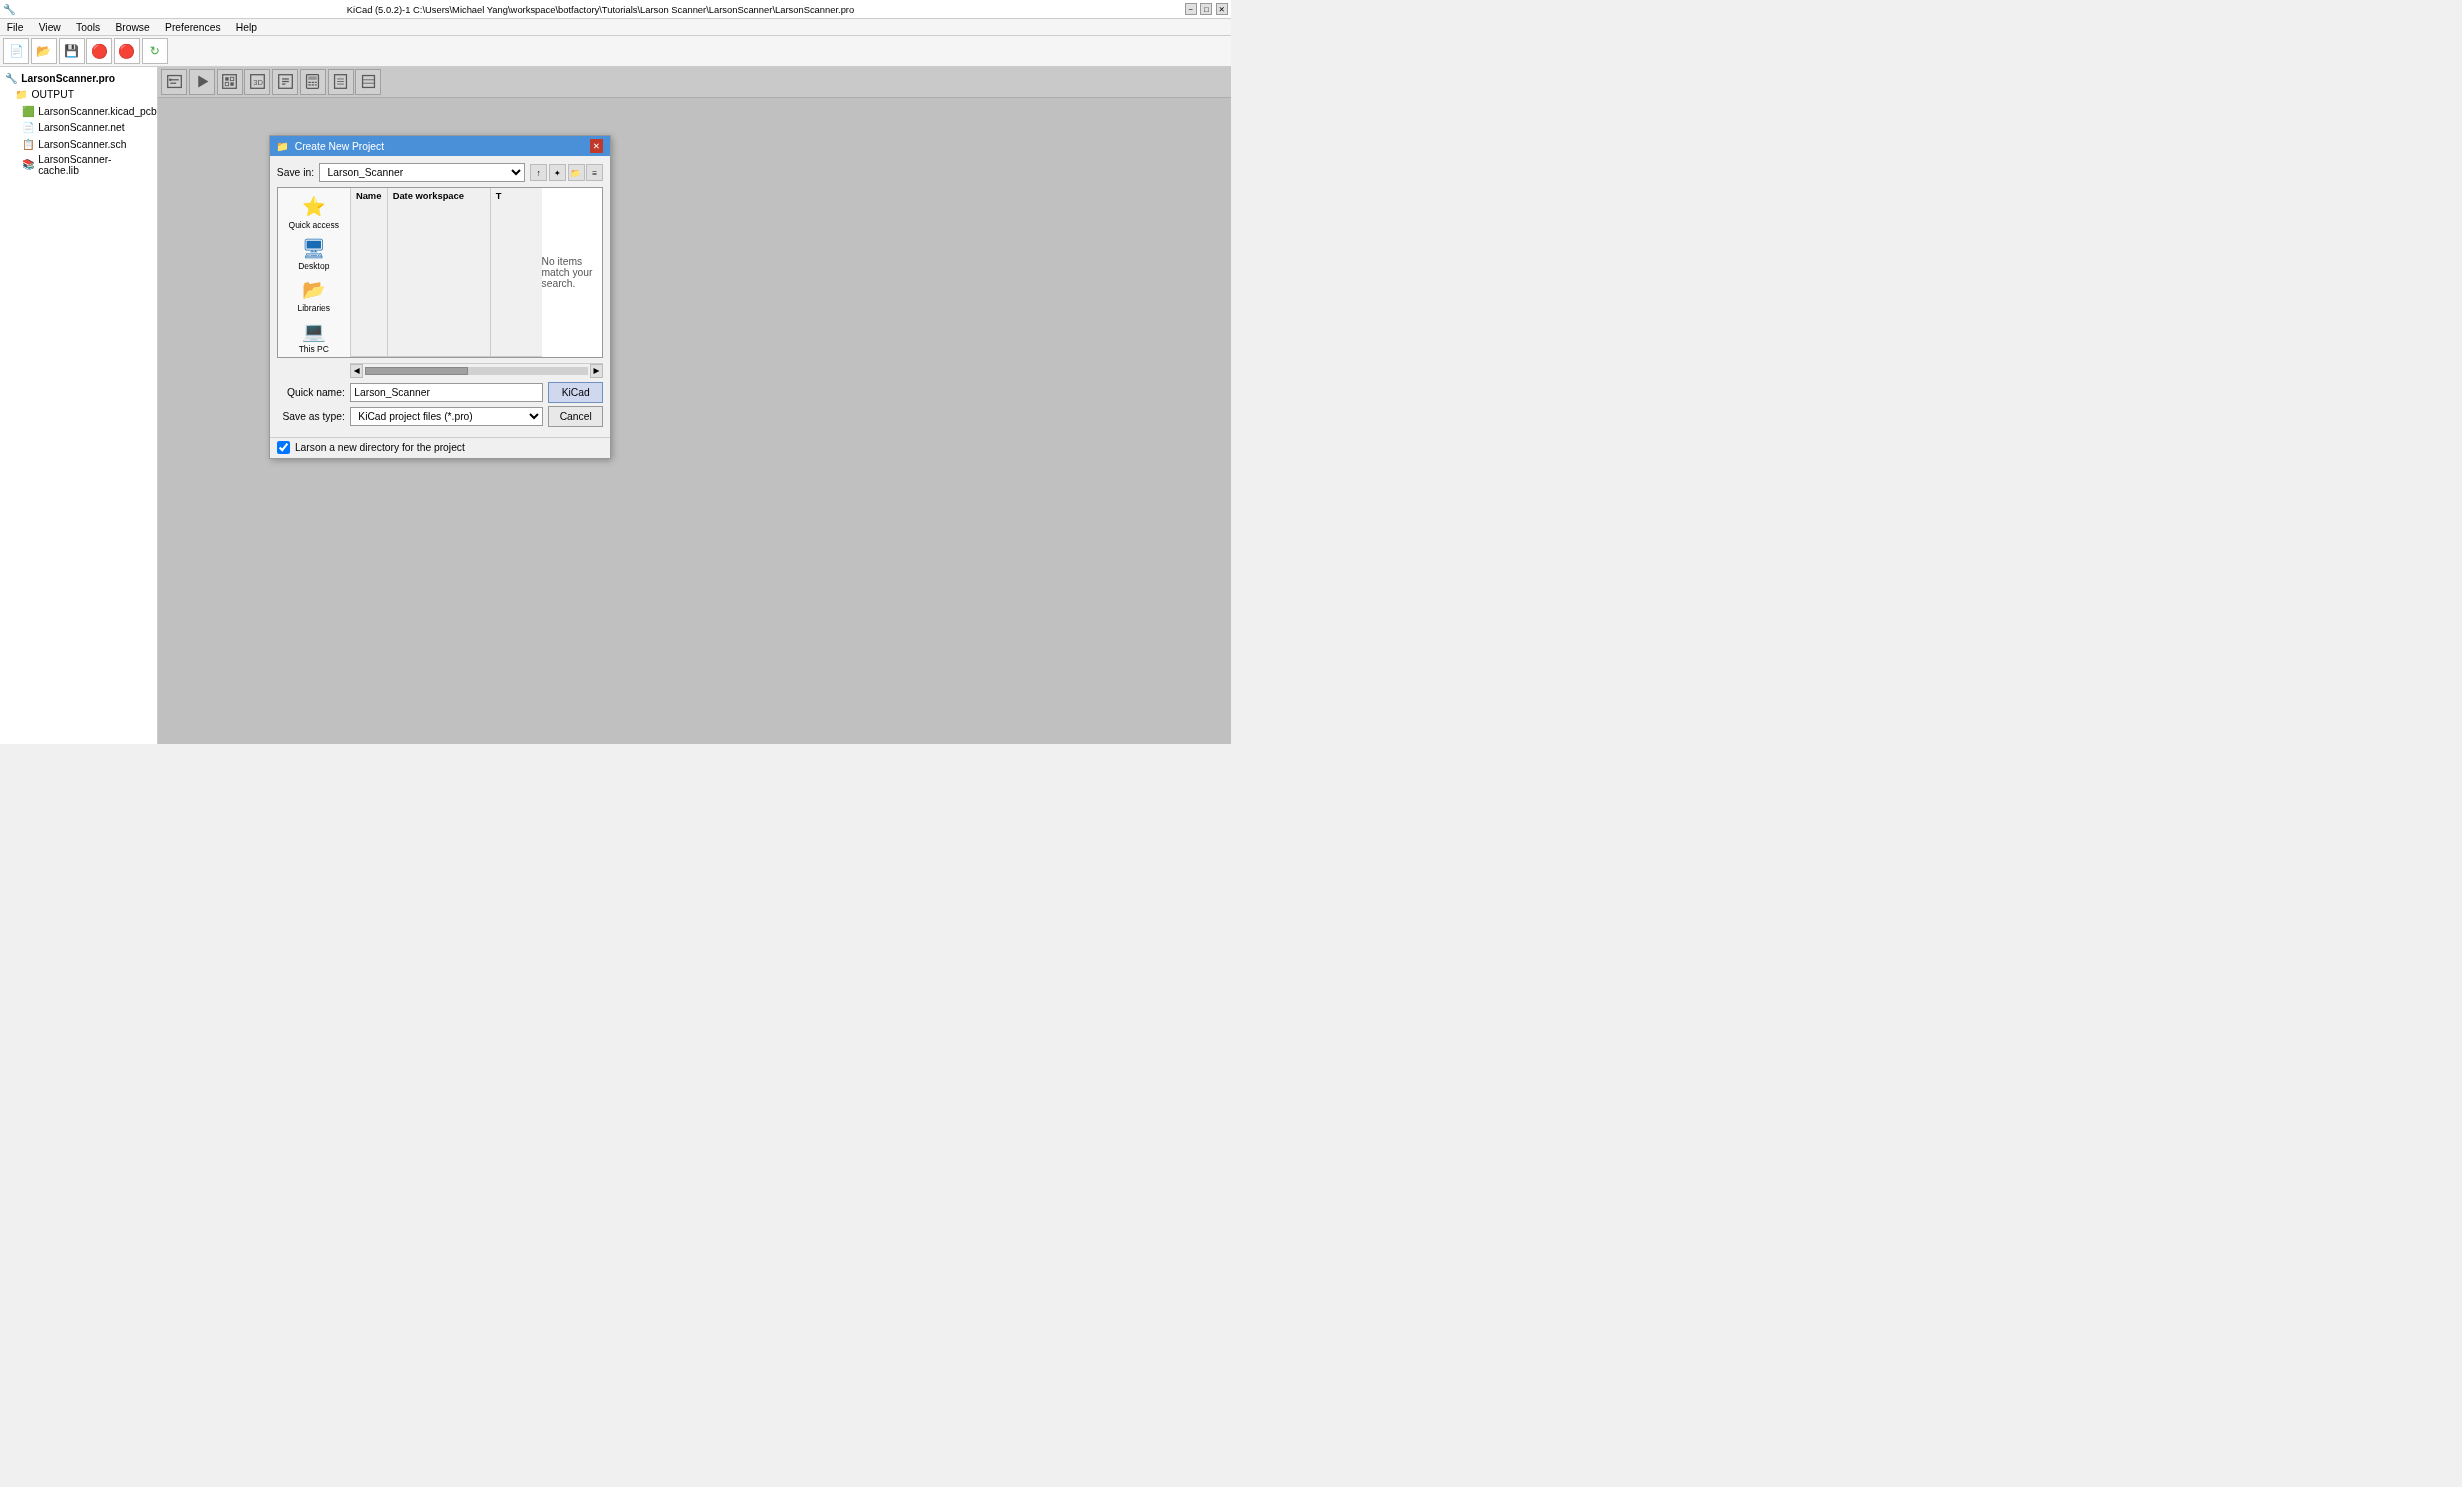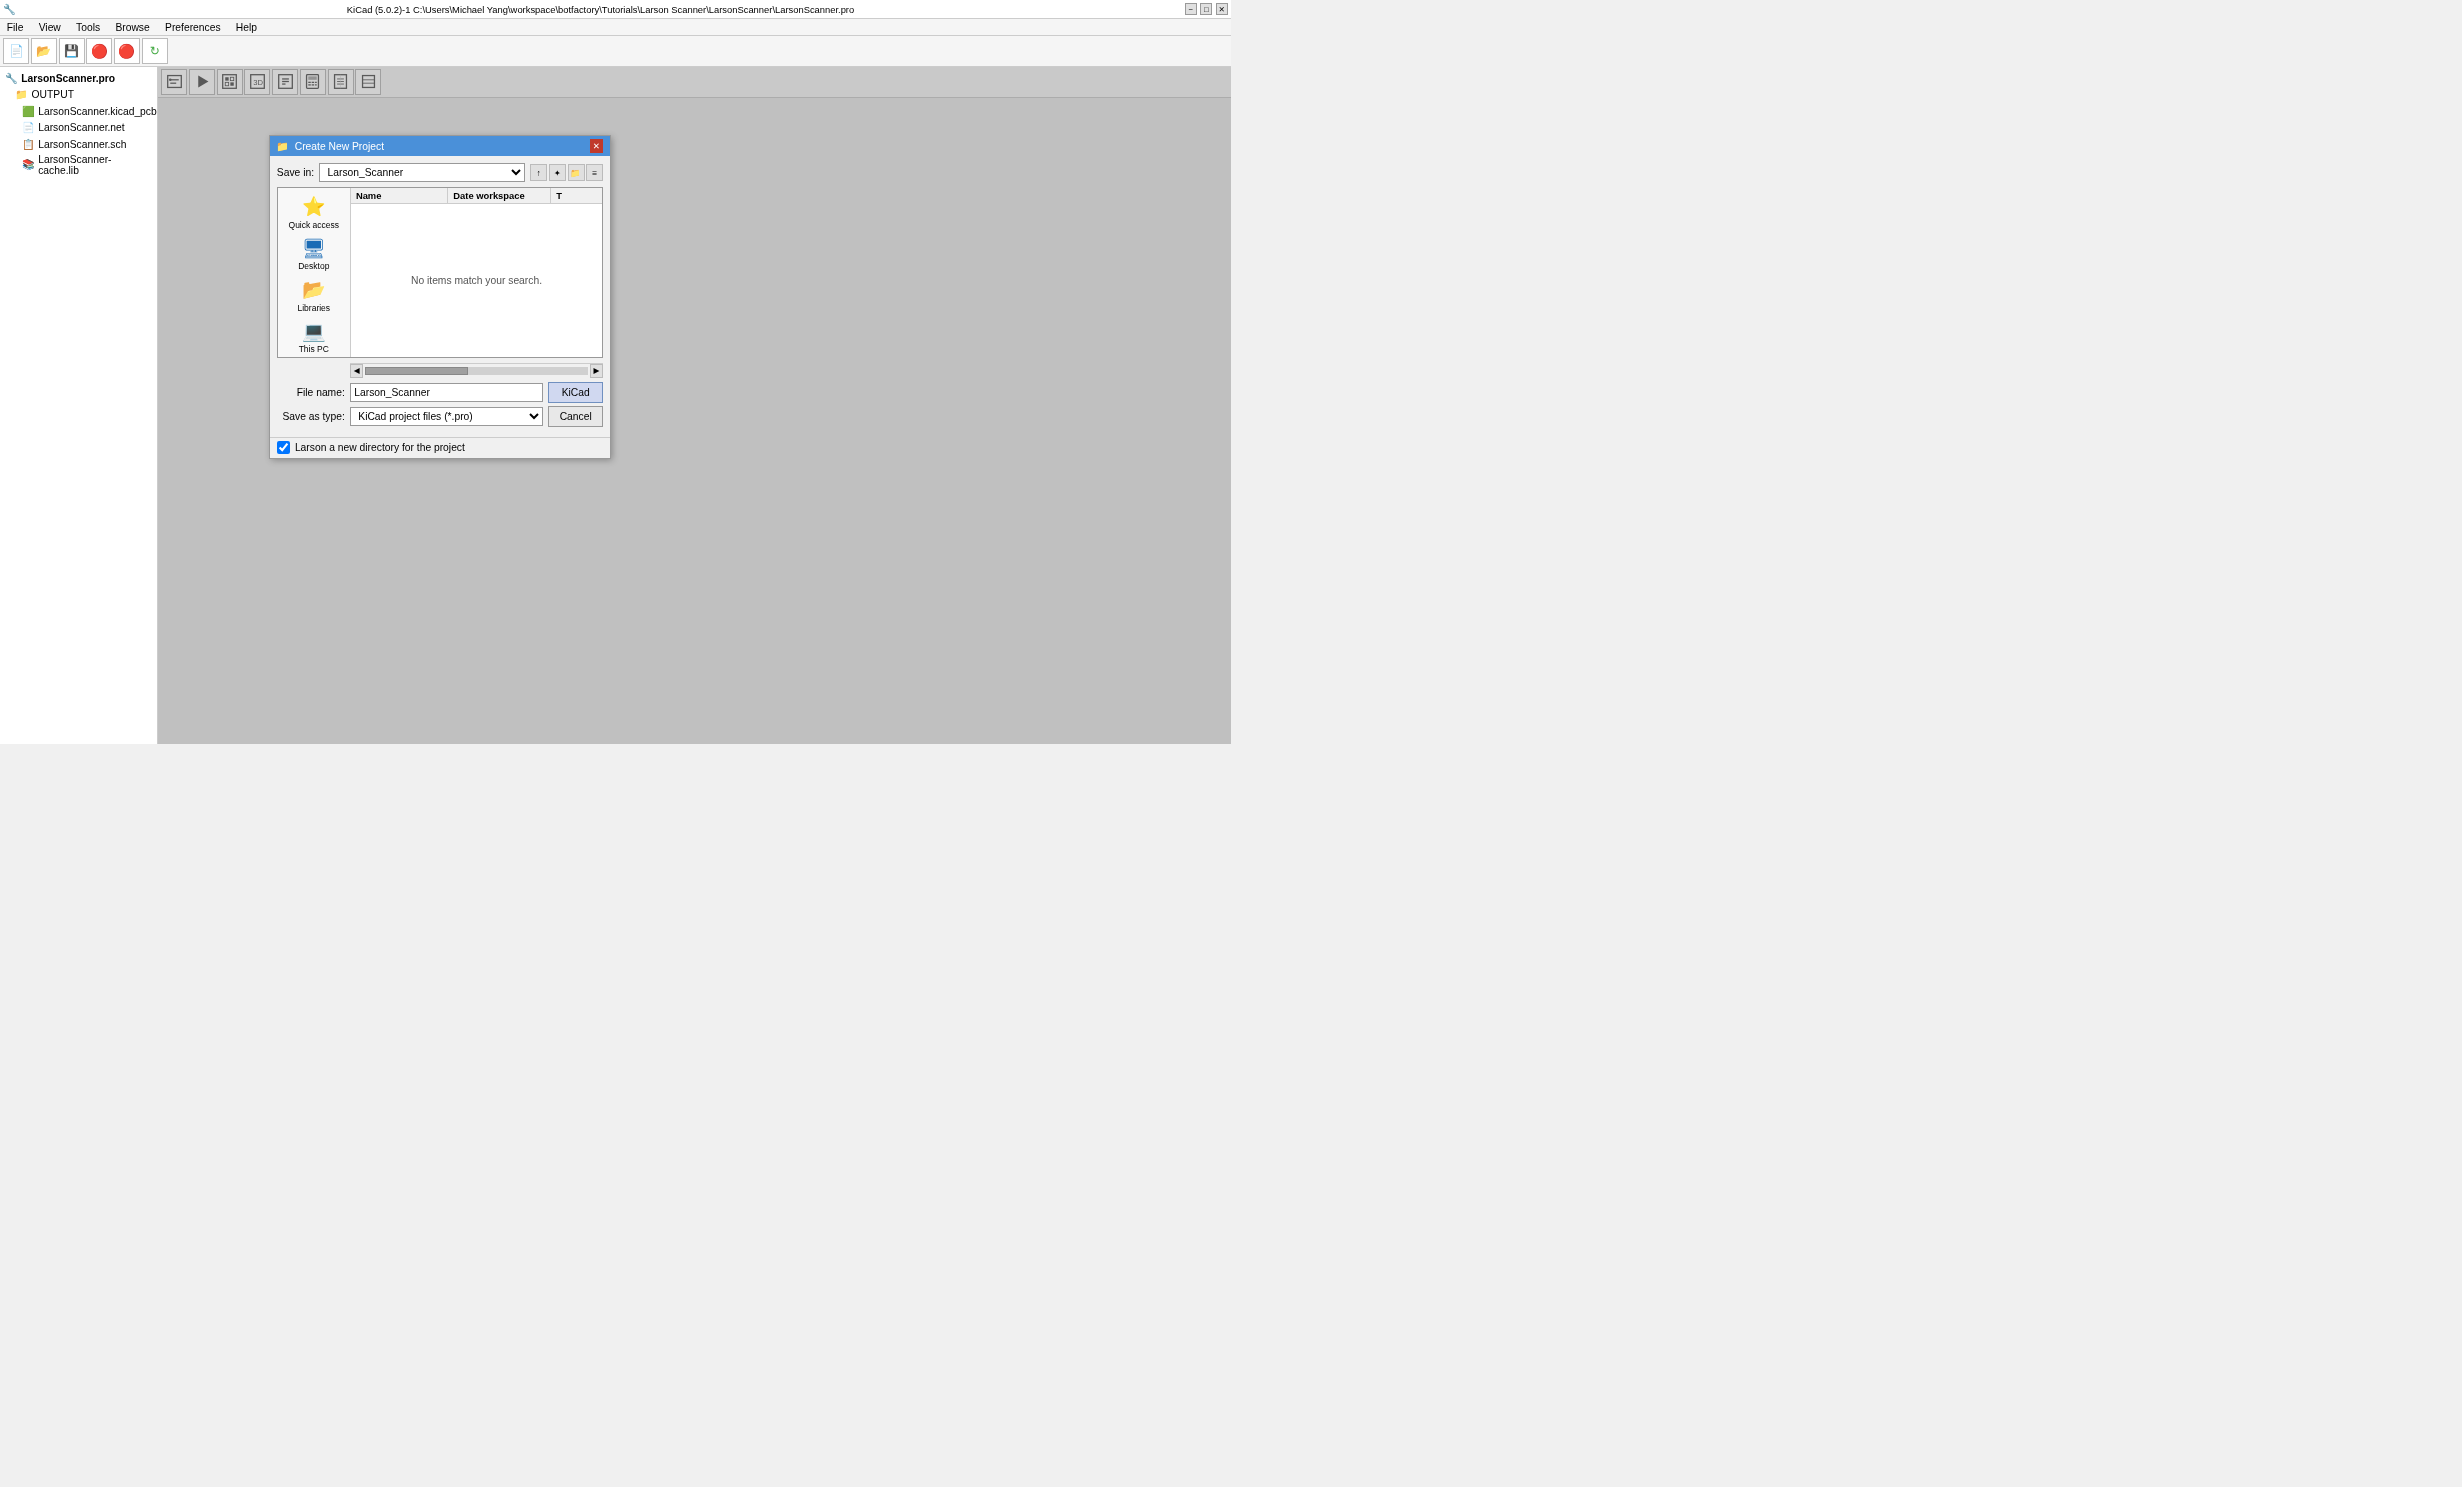--- a/index.html
+++ b/index.html
@@ -220,21 +220,21 @@
     .nav-icon { font-size: 19px; margin-bottom: 1.7px; }
     .nav-icon.star { color: #4a90d9; }
     .nav-icon.desktop { color: #1a6bb5; }
     .nav-icon.libs { color: #e8a000; }
     .nav-icon.pc { color: #4a90d9; }
     .nav-icon.network { color: #4a90d9; }
 
     .file-list-main {
       flex: 1;
       display: flex;
-      flex-direction: column;
+      flex-direction: row;
     }
     .file-list-header {
       display: flex;
       border-bottom: 0.9px solid #ccc;
       background: #f0f0f0;
       font-size: 9.4px;
       font-weight: bold;
     }
     .file-list-header-col {
       padding: 1.7px 5.1px;
@@ -529,21 +529,21 @@
 
           <div class="scrollbar-row" style="margin-left:73px;">
             <div class="scroll-arrow">◀</div>
             <div class="scroll-track">
               <div class="scroll-thumb"></div>
             </div>
             <div class="scroll-arrow">▶</div>
           </div>
 
           <div class="form-row">
-            <span class="form-label">File name:</span>
+            <span class="form-label">Quick name:</span>
             <input class="form-input" type="text" value="Larson_Scanner" style="">
             <button class="dialog-btn primary">KiCad</button>
           </div>
 
           <div class="form-row">
             <span class="form-label">Save as type:</span>
             <select class="form-select">
               <option>KiCad project files (*.pro)</option>
             </select>
             <button class="dialog-btn">Cancel</button>

